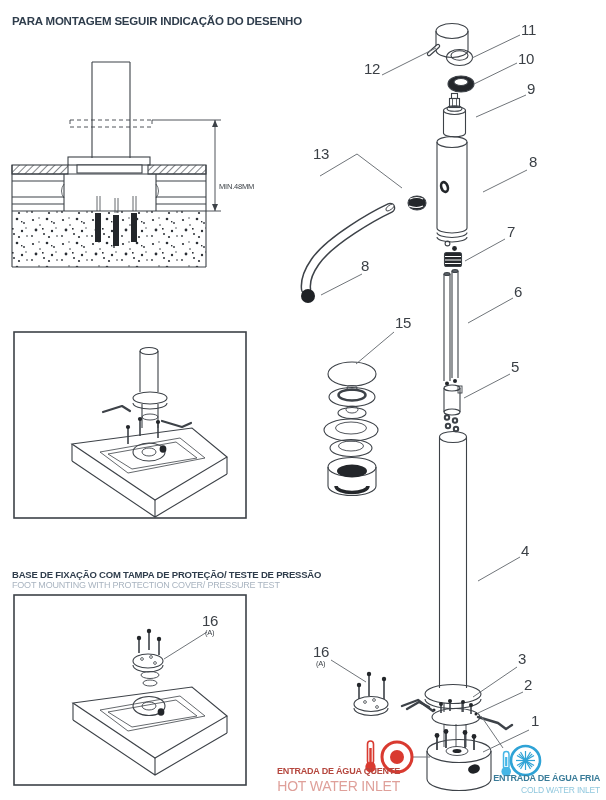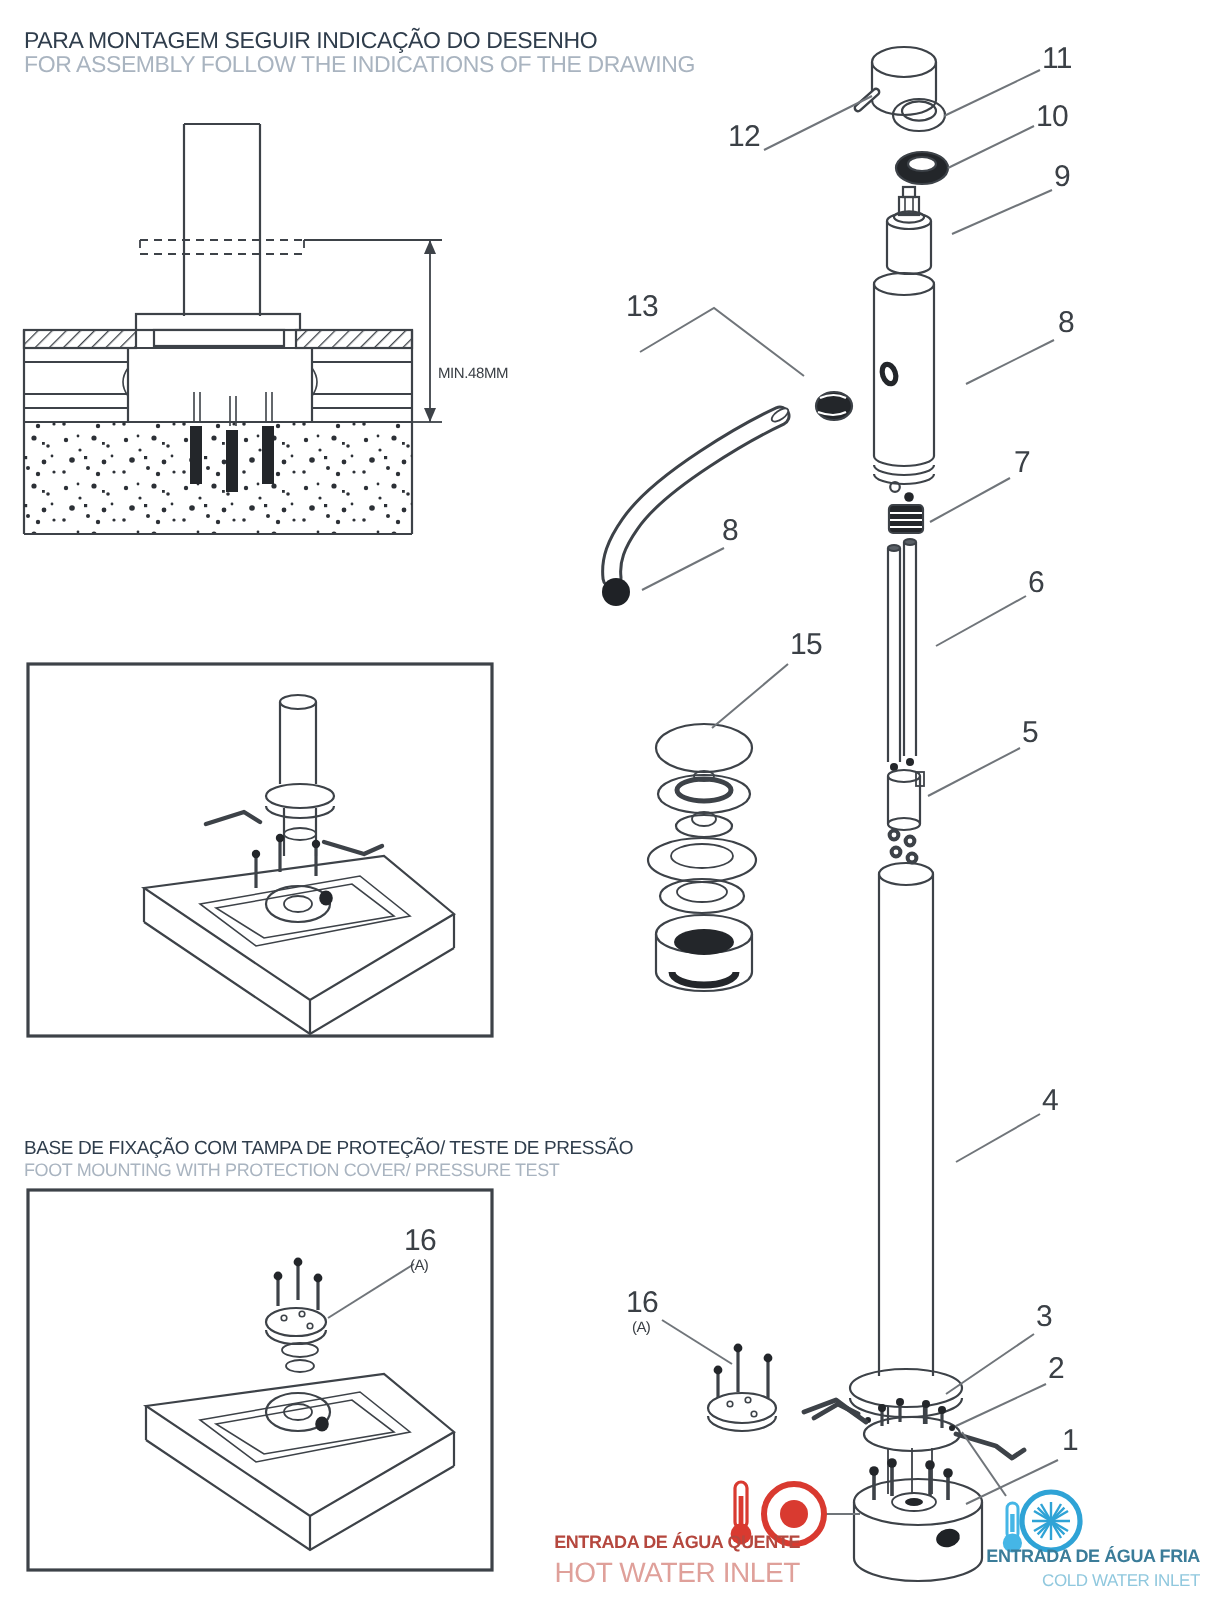--- a/index.html
+++ b/index.html
@@ -1,19 +1,19 @@
 <!DOCTYPE html>
 <html><head>
 <meta charset="utf-8">
 <style>
   html,body{margin:0;padding:0;background:#fff;}
   .page{position:relative;width:606px;height:800px;background:#ffffff;overflow:hidden;
         font-family:"Liberation Sans",sans-serif;}
   .abs{position:absolute;white-space:nowrap;}
-  .t-pt{color:#2f3d4c;font-weight:400;letter-spacing:-0.2px;}
+  .t-pt{color:#2f3d4c;font-weight:700;letter-spacing:-0.2px;}
   .t-en{color:#a9b4c0;font-weight:400;letter-spacing:-0.2px;}
   .hdr-pt{font-size:11.5px;}
   .hdr-en{font-size:11.5px;}
   .sec-pt{font-size:9.5px;}
   .sec-en{font-size:9px;}
   .plabel{position:absolute;font-size:15px;color:#3b4046;letter-spacing:-0.3px;line-height:1;}
   .psuffix{display:block;font-size:7.5px;margin-top:1px;margin-left:3px;color:#3b4046;}
   .dim{font-size:7.5px;color:#3b4046;letter-spacing:-0.2px;}
   .inlet{text-align:right;line-height:1;}
   .hot-pt{color:#b5473e;font-size:9px;font-weight:700;letter-spacing:-0.2px;}
@@ -381,21 +381,20 @@
           <line x1="520.5" y1="769" x2="530.5" y2="752"></line>
           <line x1="517" y1="755.5" x2="534" y2="765.5"></line>
           <line x1="517" y1="765.5" x2="534" y2="755.5"></line>
         </g>
         <circle cx="525.5" cy="760.5" r="2" fill="#2fa3d6" stroke="none"></circle>
       </g>
     </g>
   </svg>
 
   <div class="abs t-pt hdr-pt" style="left:12px;top:15px">PARA MONTAGEM SEGUIR INDICAÇÃO DO DESENHO</div>
-  <div class="abs t-en hdr-en" style="left:12px;top:27px">FOR ASSEMBLY FOLLOW THE INDICATIONS OF THE DRAWING</div>
 
   <div class="abs dim" style="left:219px;top:182px">MIN.48MM</div>
 
 
   <div class="abs t-pt sec-pt" style="left:12px;top:569px">BASE DE FIXAÇÃO COM TAMPA DE PROTEÇÃO/ TESTE DE PRESSÃO</div>
   <div class="abs t-en sec-en" style="left:12px;top:580px">FOOT MOUNTING WITH PROTECTION COVER/ PRESSURE TEST</div>
 
   <div class="plabel" style="left:202px;top:613px">
     <span>16</span>
     <span class="psuffix">(A)</span>

